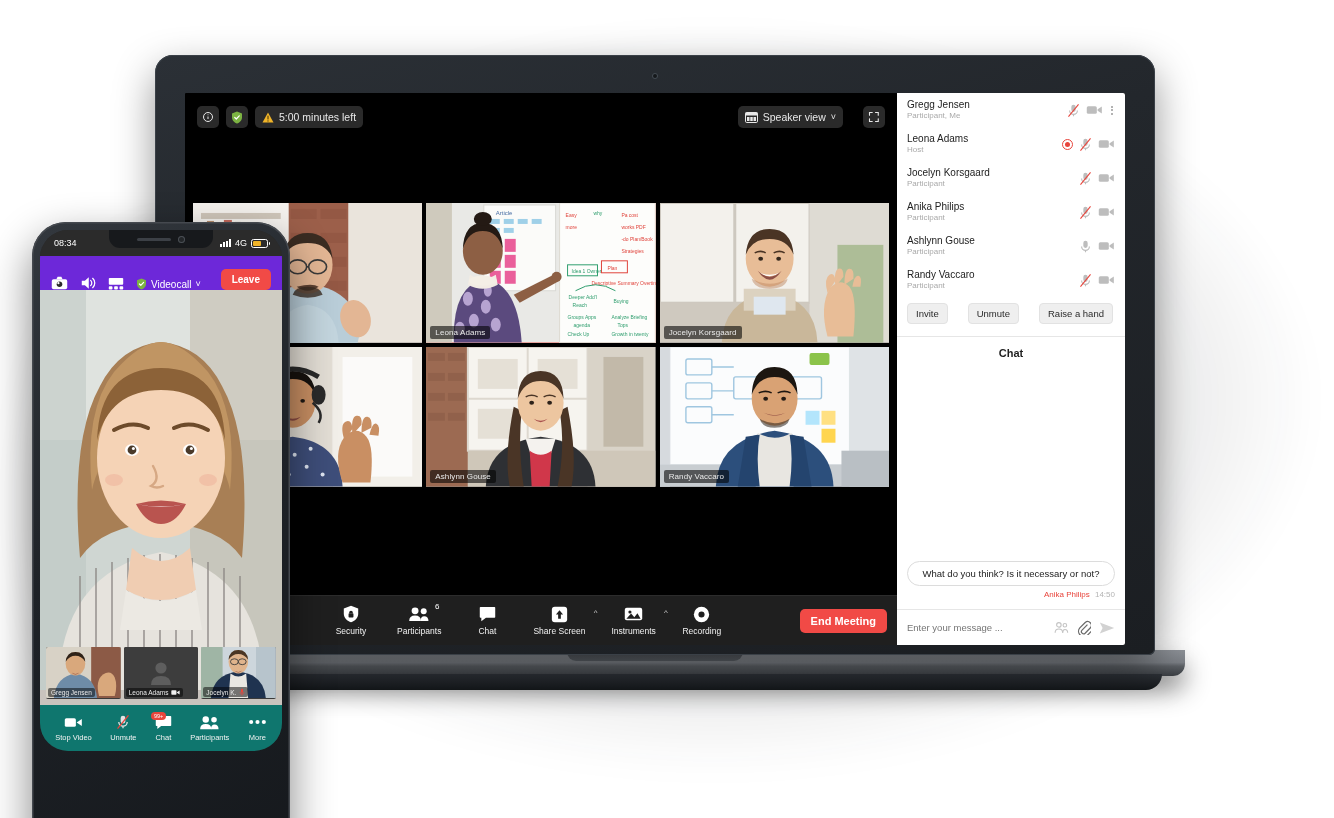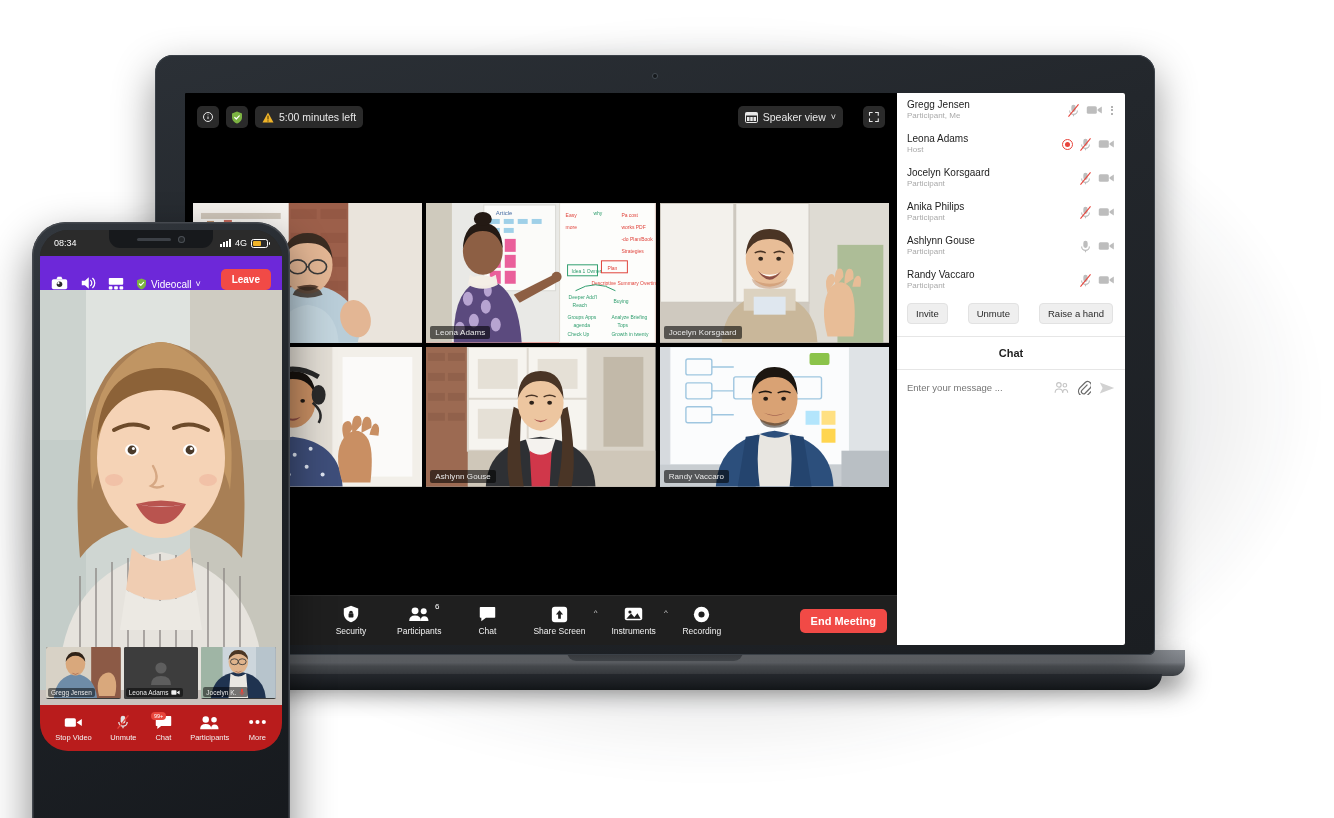--- a/index.html
+++ b/index.html
@@ -206,21 +206,21 @@
     position: absolute; left: 6px; right: 6px; bottom: 6px; display: flex; gap: 3px; height: 52px;
   }
   .thumb { position: relative; flex: 1 1 0; overflow: hidden; border-radius: 2px; background: #3a3a3a; }
   .thumb-name {
     position: absolute; left: 2px; bottom: 2px; color: #eaeaea; font-size: 6.5px;
     background: rgba(0,0,0,0.5); padding: 1px 3px; border-radius: 2px;
     display: inline-flex; align-items: center; gap: 3px; max-width: 95%;
   }
   .avatar-ph { position: absolute; inset: 0; background: #3d3d3d; display: flex; align-items: center; justify-content: center; }
   .phone-bar {
-    height: 46px; background: #b91c1c; display: flex; align-items: center;
+    height: 46px; background: #0f766e; display: flex; align-items: center;
     justify-content: space-around; padding: 0 6px;
   }
   .pb-item { position: relative; display: flex; flex-direction: column; align-items: center; gap: 3px; color: #f2f2f2; font-size: 7.5px; }
   .pb-ico { height: 16px; display: flex; align-items: center; justify-content: center; }
   .pb-badge {
     position: absolute; top: -2px; right: 6px; background: #e8453c; color: #fff;
     font-size: 5.5px; border-radius: 6px; padding: 0 2.5px; line-height: 8px;
   }
 
   svg { display: block; }
@@ -792,20 +792,29 @@
 
           <div class="p-actions">
             <button class="chip">Invite</button>
             <button class="chip">Unmute</button>
             <button class="chip">Raise a hand</button>
           </div>
 
           <div class="divider"></div>
           <div class="chat-title">Chat</div>
 
+          <div class="chat-body">
+            <div class="msg-wrap">
+              <div class="bubble">What do you think? Is it necessary or not?</div>
+              <div class="msg-meta">
+                <span class="msg-author">Anika Philips</span>
+                <span class="msg-time">14:50</span>
+              </div>
+            </div>
+          </div>
 
           <div class="chat-input">
             <input placeholder="Enter your message ..." style="">
             <span>
               <svg width="15" height="13" viewBox="0 0 20 16" fill="none" stroke="#c4c4c4" stroke-width="1.5">
                   <circle cx="6.5" cy="4.5" r="3"></circle>
                   <path d="M1.5 15 q0 -5 5 -5 q5 0 5 5"></path>
                   <circle cx="14.5" cy="5" r="2.4"></circle>
                   <path d="M11.6 15 q0 -4.4 3 -4.4 q3.6 0 3.6 4.4"></path>
                 </svg>

